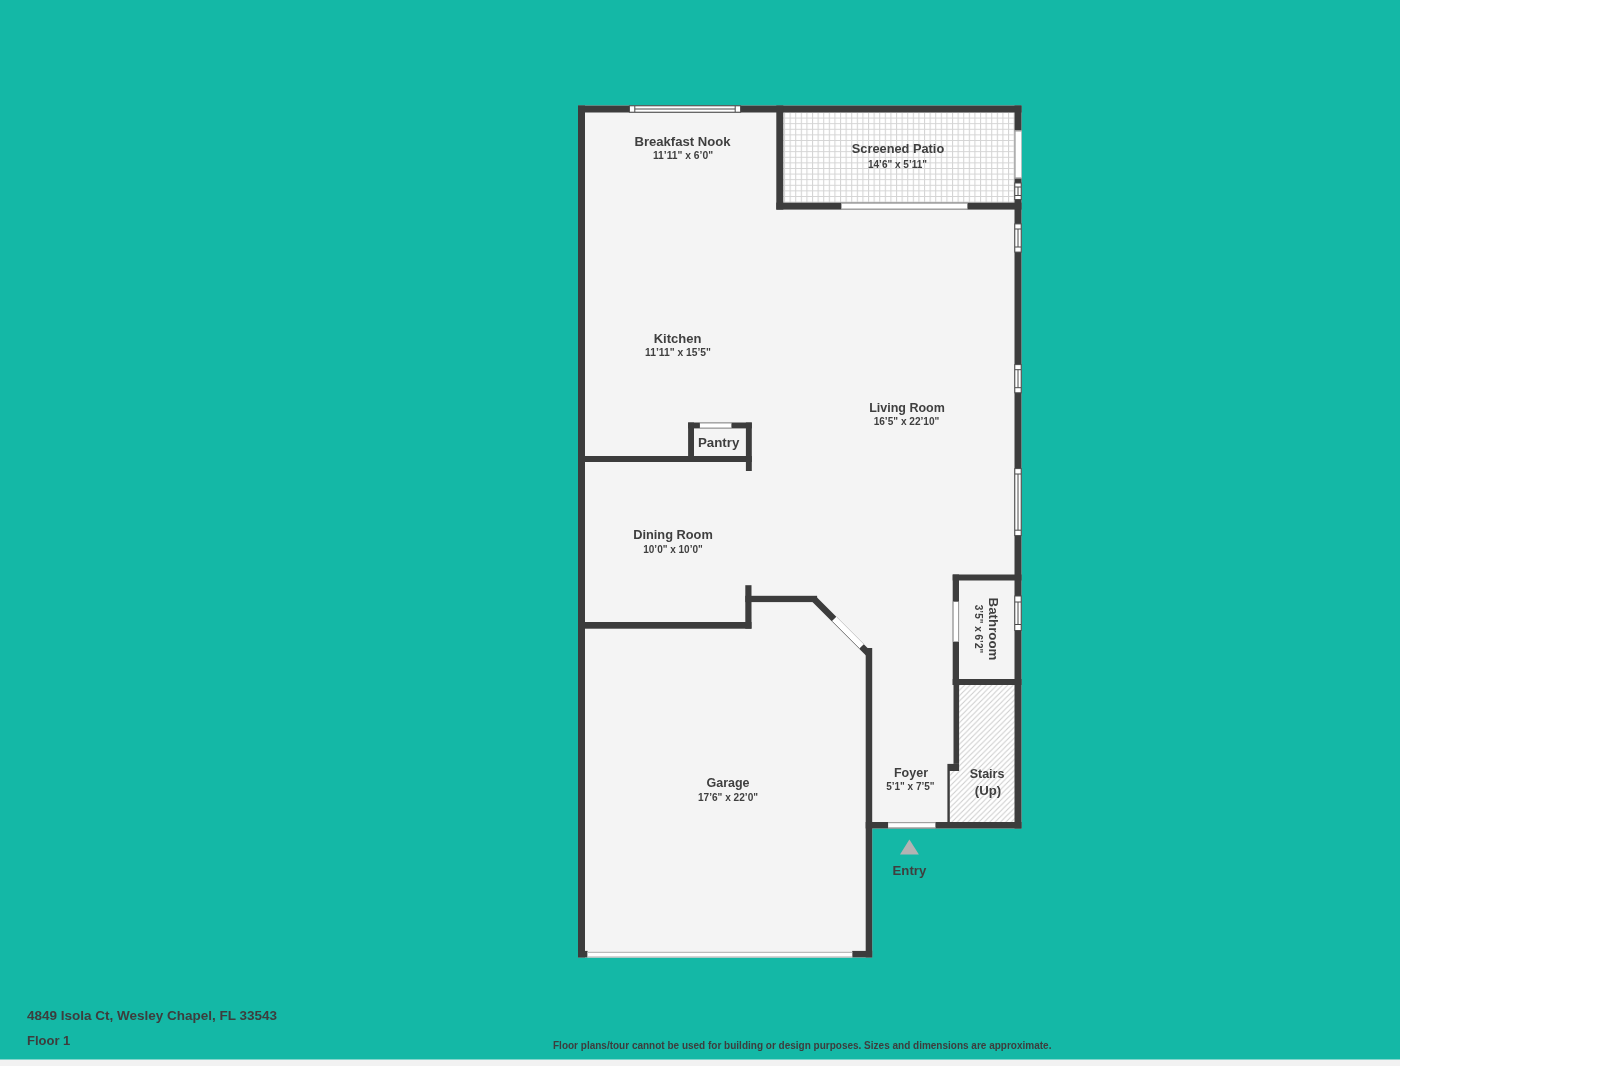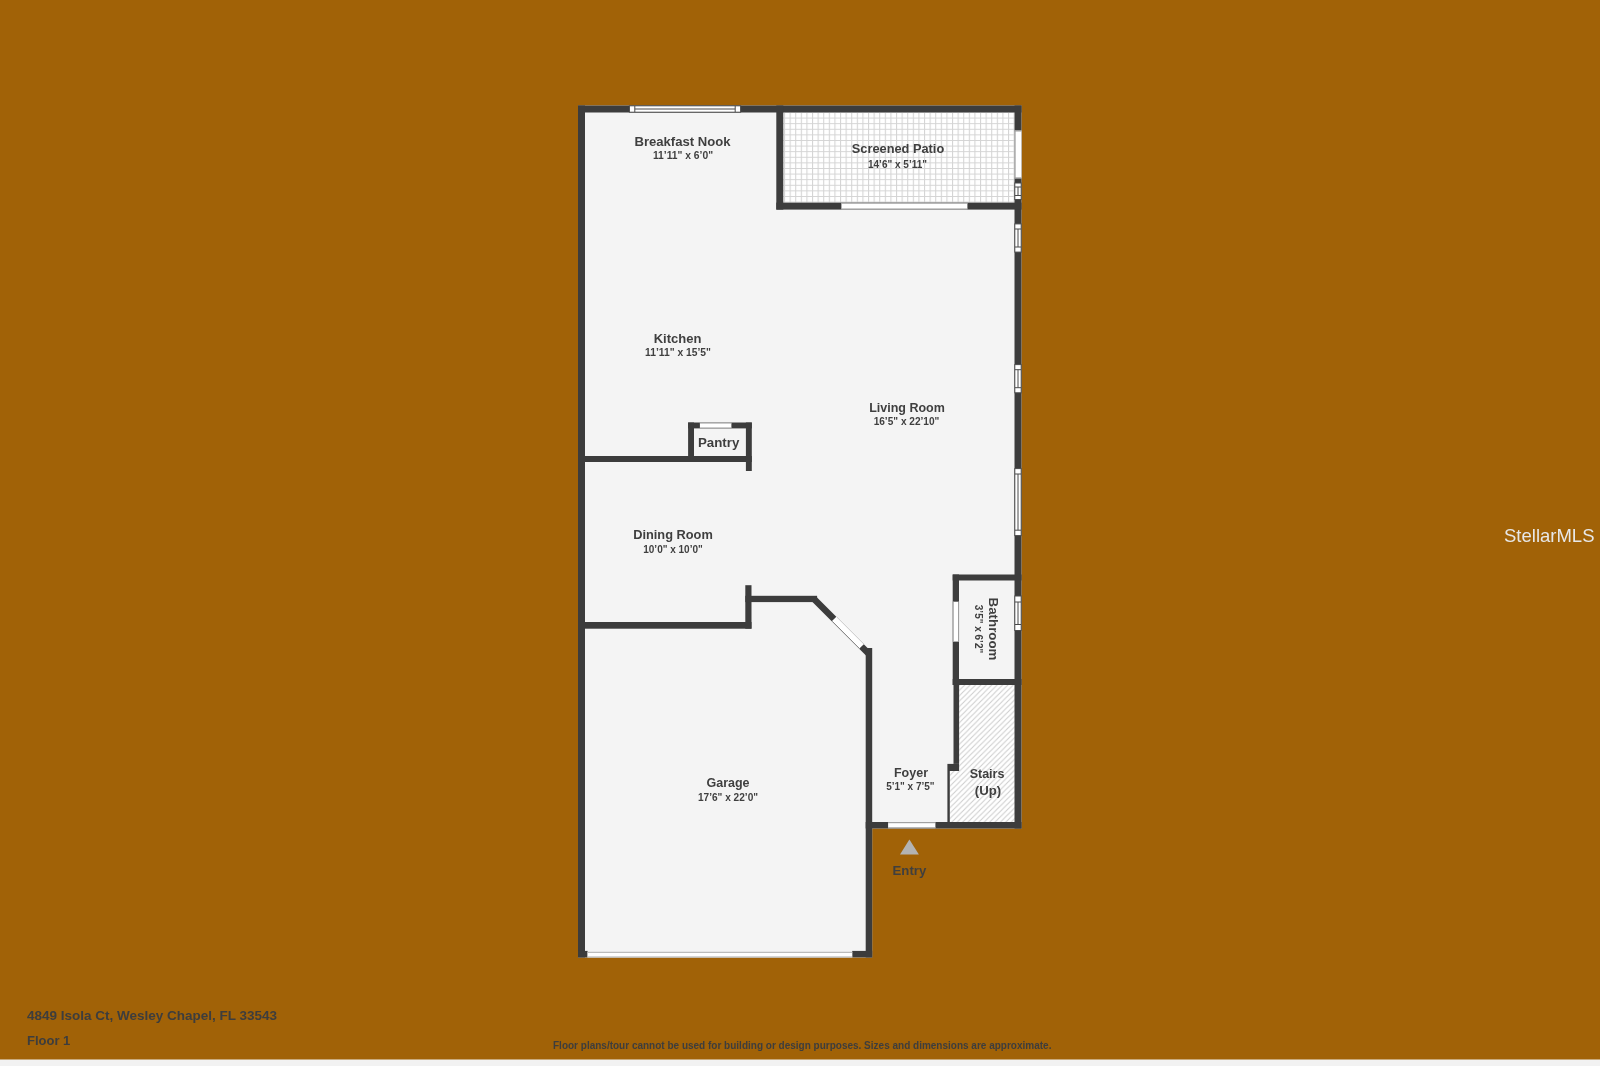--- a/index.html
+++ b/index.html
@@ -1,16 +1,16 @@
 <!DOCTYPE html>
 <html><head>
 <meta charset="utf-8">
 <style>
   html,body{margin:0;padding:0;background:#ffffff;}
-  #page{position:relative;width:1600px;height:1066px;background:#a16207;overflow:hidden;
+  #page{position:relative;width:1400px;height:1066px;background:#14b8a6;overflow:hidden;
         font-family:"Liberation Sans", sans-serif;}
   svg text{font-family:"Liberation Sans", sans-serif;}
 </style>
 </head>
 <body>
 <div id="page">
 <svg width="1600" height="1066" viewBox="0 0 1600 1066" xmlns="http://www.w3.org/2000/svg">
 <defs>
   <pattern id="mesh" width="5.6" height="5.6" patternUnits="userSpaceOnUse">
     <rect width="5.6" height="5.6" fill="#ffffff"></rect>

